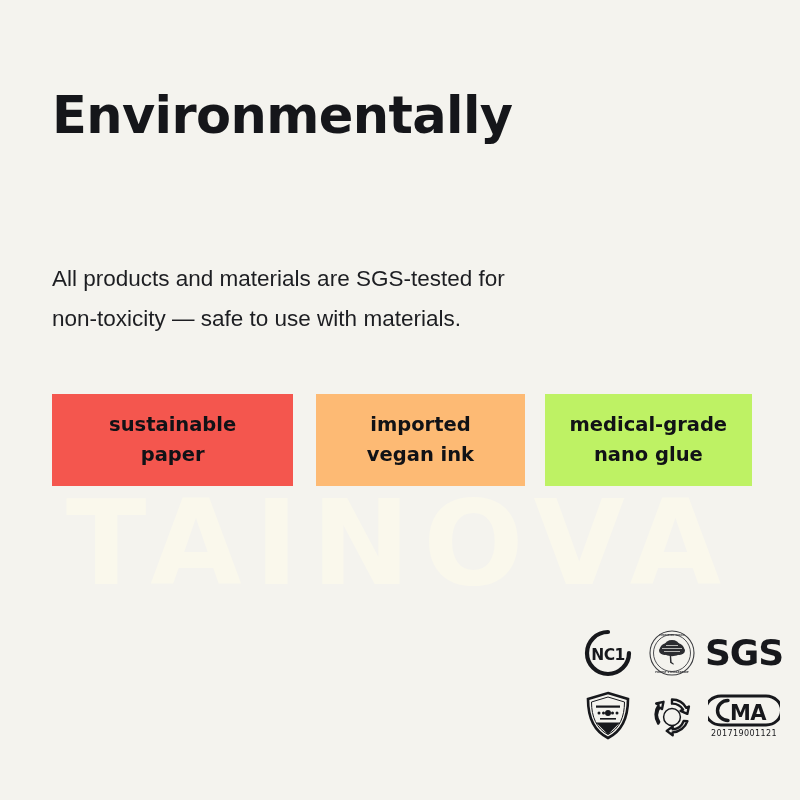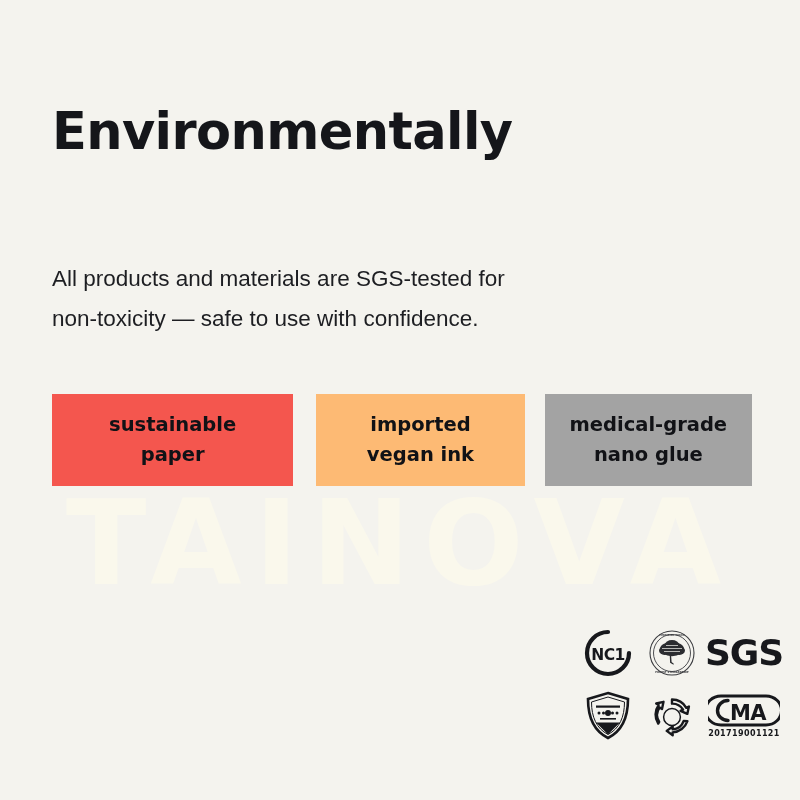--- a/index.html
+++ b/index.html
@@ -46,21 +46,21 @@
     top: 48px;
     width: 700px;
     font-family: "DejaVu Sans", sans-serif;
     font-weight: 700;
     font-size: 51px;
     line-height: 68px;
     letter-spacing: -0.6px;
     color: #15161a;
     z-index: 2;
   }
-  .headline .line { display: block; margin-top: 16px; }
+  .headline .line { display: block; }
 
   
   .subtitle {
     position: absolute;
     left: 52px;
     top: 236px;
     width: 640px;
     font-family: "Liberation Sans", sans-serif;
     font-weight: 400;
     font-size: 22.5px;
@@ -91,21 +91,21 @@
     font-size: 19.5px;
     line-height: 30px;
     color: #111216;
     text-align: center;
     box-sizing: border-box;
   }
   .badge .bl { display: block; white-space: nowrap; }
 
   .badge-1 { width: 256px; background: #f4564e; margin-right: 23px; }
   .badge-2 { width: 221px; background: #fdba74; margin-right: 20px; }
-  .badge-3 { width: 220px; background: #a3a3a3; }
+  .badge-3 { width: 220px; background: #bef264; }
 
   
   .certs {
     position: absolute;
     left: 575px;
     top: 622px;
     width: 210px;
     height: 126px;
     display: grid;
     grid-template-columns: 66px 62px 82px;
@@ -125,42 +125,42 @@
     line-height: 38px;
   }
   .cert-cma-wrap {
     display: flex;
     flex-direction: column;
     align-items: center;
     justify-content: center;
   }
   .cert-cma-num {
     font-family: "DejaVu Sans", sans-serif;
-    font-weight: 700;
+    font-weight: 400;
     font-size: 8px;
     letter-spacing: 0.4px;
     color: #17181c;
     margin-top: 2px;
     line-height: 10px;
   }
 </style>
 </head>
 <body>
 
 <div id="page">
 
   <div class="watermark">TAINOVA</div>
 
   <h1 class="headline">
     <span class="line">Environmentally</span>
   </h1>
 
   <p class="subtitle">
     <span class="line">All products and materials are SGS-tested for</span>
-    <span class="line">non-toxicity — safe to use with confidence.</span>
+    <span class="line">non-toxicity — safe to use with materials.</span>
   </p>
 
   <div class="badge-row">
 
     <div class="badge badge-1">
       <span class="bl">sustainable</span>
       <span class="bl">paper</span>
     </div>
 
     <div class="badge badge-2">

